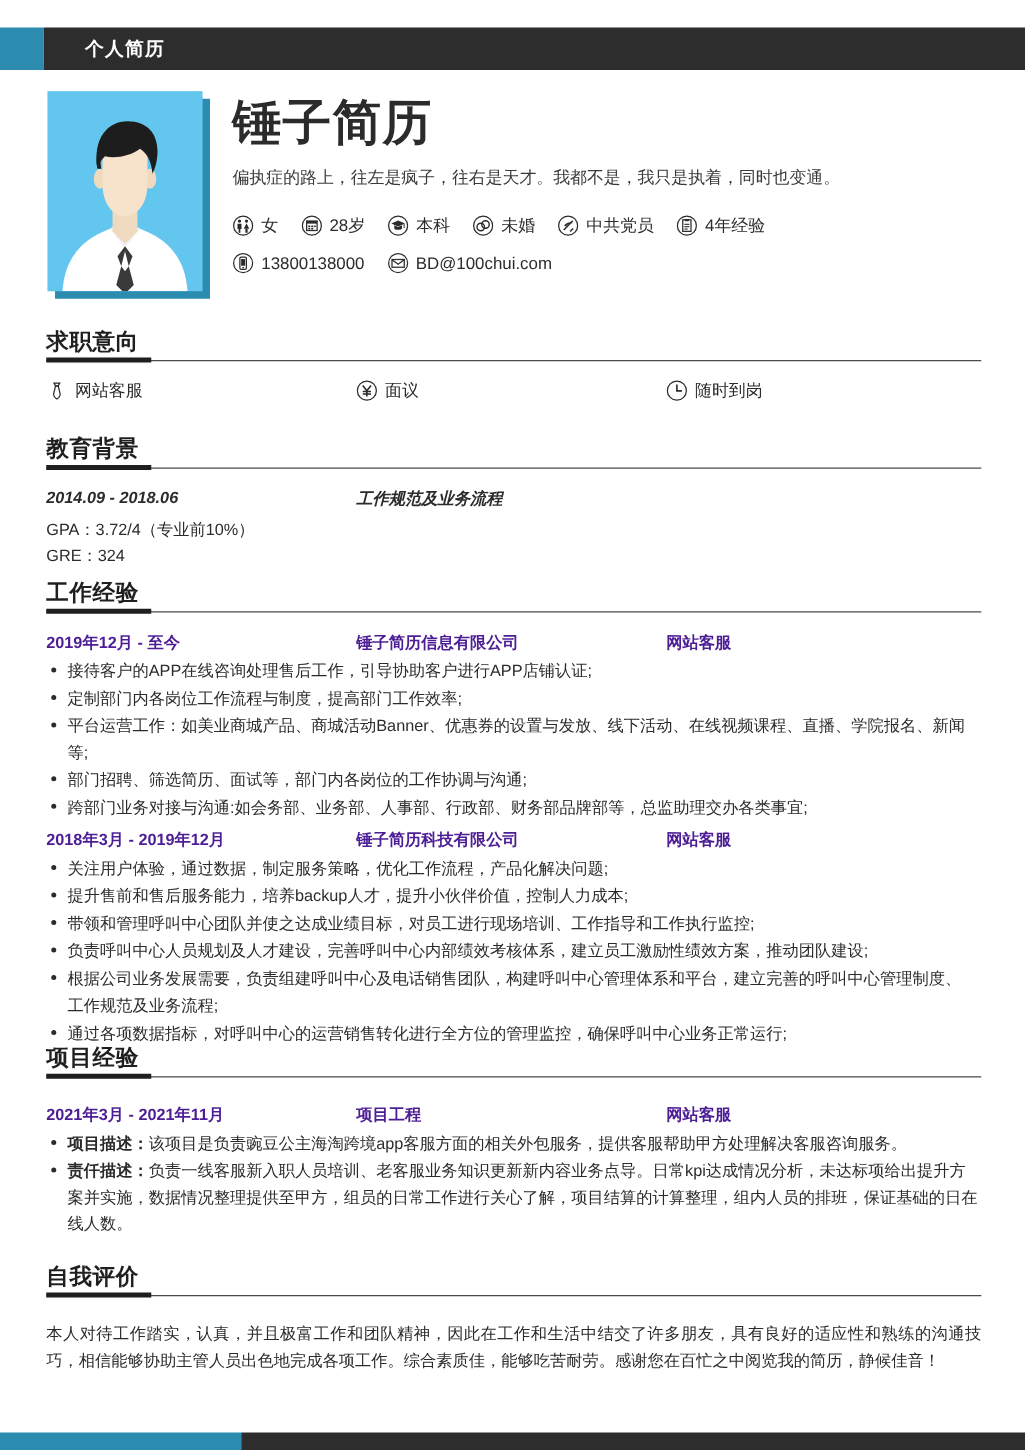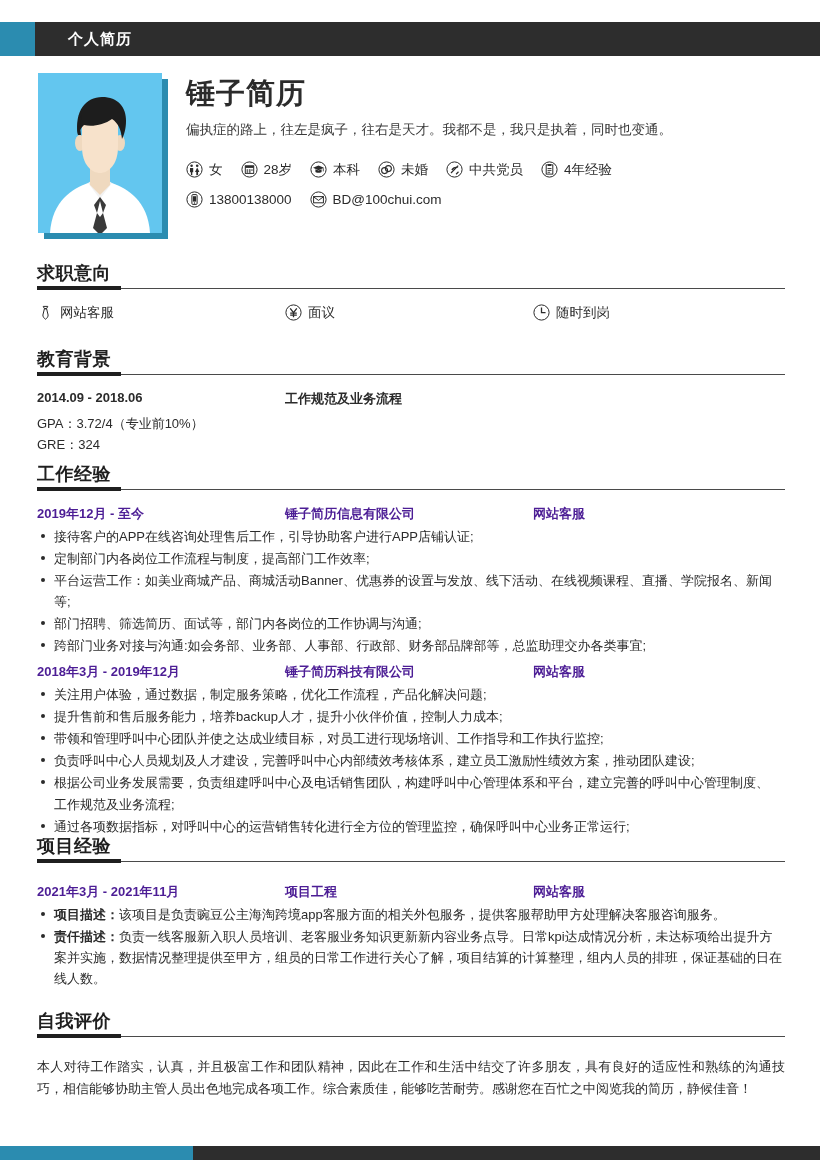--- a/index.html
+++ b/index.html
@@ -105,33 +105,32 @@
   }
   .avatar svg { display: block; }
 
   .profile {
     position: absolute;
     left: 186px;
     top: 10px;
     width: 620px;
   }
   .name {
-    font-size: 29px;
+    font-size: 39px;
     font-weight: bold;
     color: #2b2b2b;
     line-height: 1.1;
     margin: 0 0 12px 0;
     letter-spacing: 1px;
   }
   .motto {
     font-size: 13.5px;
     color: #3a3a3a;
     margin: 0 0 20px 0;
     line-height: 1.4;
-    font-family: Liberation Mono, monospace;
   }
   .meta-row {
     display: flex;
     align-items: center;
     flex-wrap: nowrap;
     margin-bottom: 13px;
     font-size: 13.5px;
     color: #2b2b2b;
   }
   .meta-item {
@@ -212,20 +211,21 @@
   }
   .intent-item .meta-icon { margin-right: 6px; }
 
   
   .edu-line {
     display: flex;
     font-size: 13px;
     font-weight: bold;
     color: #2b2b2b;
     margin-bottom: 5px;
+    font-style: italic;
   }
   .col-a { width: 248px; flex: 0 0 248px; }
   .col-b { width: 248px; flex: 0 0 248px; }
   .col-c { flex: 1; }
   .edu-sub {
     font-size: 13px;
     color: #2b2b2b;
     line-height: 1.65;
   }
 

